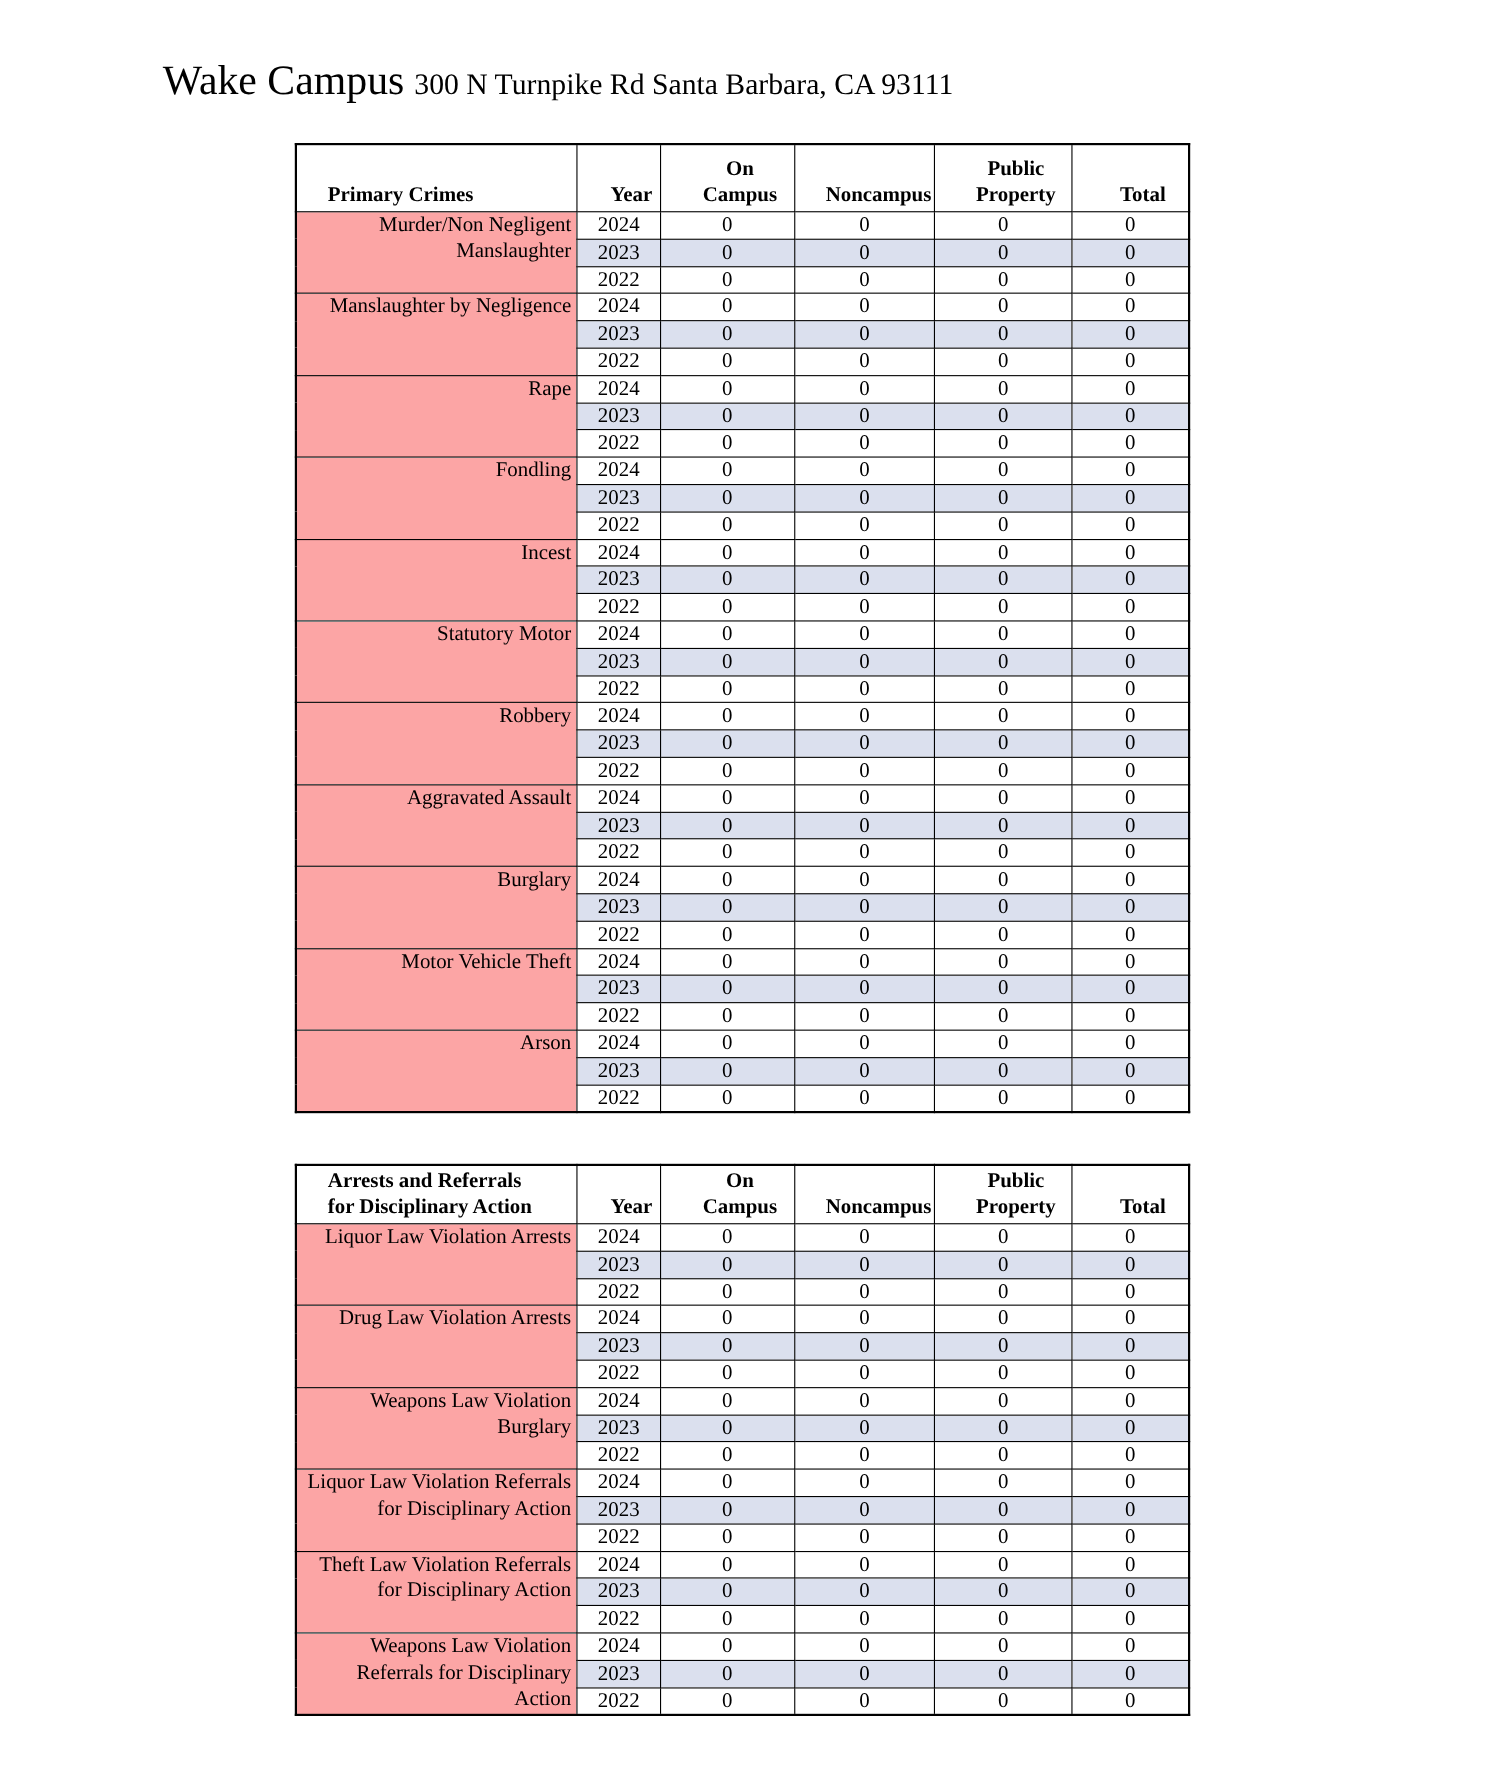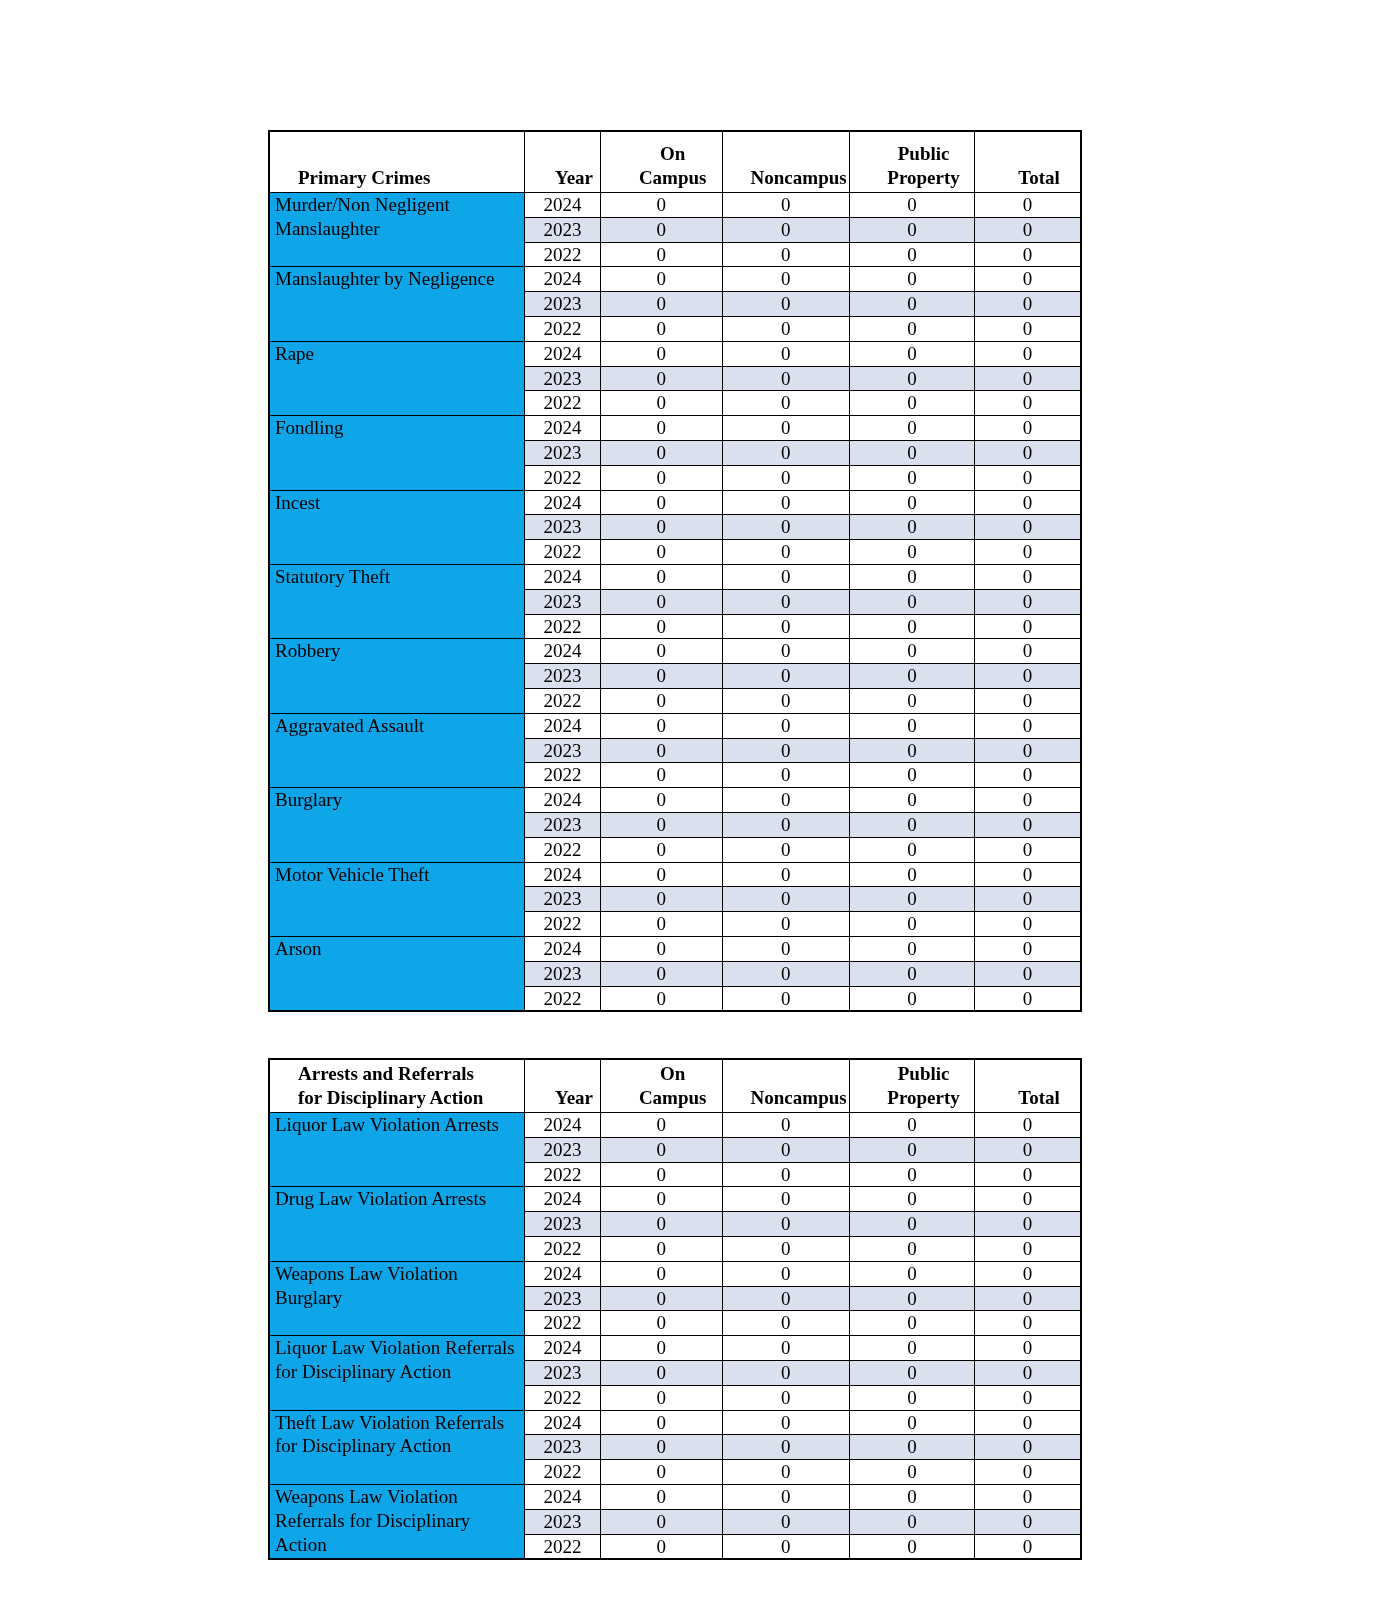--- a/index.html
+++ b/index.html
@@ -48,32 +48,35 @@
     vertical-align: bottom;
     white-space: pre-line;
     padding-bottom: 2px;
     padding-left: 28px;
   }
   .crime-table.t1 th { height: 58px; }
   .crime-table.t2 th { height: 50px; }
   th.category-header { text-align: left; margin-top: 16px; }
   th.col-header { text-align: center; }
   td.category-cell {
-    text-align: left;
+    text-align: right;
     vertical-align: top;
-    background: #0ea5e9;
+    background: #fca5a5;
   }
   td.year-cell, td.value-cell { text-align: center; }
   tr.shaded td.year-cell, tr.shaded td.value-cell { background: #dbe0ee; }
 </style>
 </head>
 <body>
 
 <div class="page">
 
+  <div class="doc-title">
+    <span class="campus-name">Wake Campus</span><span class="campus-address">300 N Turnpike Rd Santa Barbara, CA 93111</span>
+  </div>
 
   <table class="crime-table t1">
     <colgroup>
       <col style="width:31.5%">
       <col style="width:9.3%">
       <col style="width:15.0%">
       <col style="width:15.7%">
       <col style="width:15.4%">
       <col style="width:13.1%">
     </colgroup>
@@ -194,21 +197,21 @@
           <td class="value-cell" style="background: rgb(219, 224, 238);">0</td>
         </tr>
         <tr>
           <td class="year-cell">2022</td>
           <td class="value-cell">0</td>
           <td class="value-cell">0</td>
           <td class="value-cell">0</td>
           <td class="value-cell">0</td>
         </tr>
         <tr>
-          <td class="category-cell" rowspan="3">Statutory Theft</td>
+          <td class="category-cell" rowspan="3">Statutory Motor</td>
           <td class="year-cell">2024</td>
           <td class="value-cell">0</td>
           <td class="value-cell">0</td>
           <td class="value-cell">0</td>
           <td class="value-cell">0</td>
         </tr>
         <tr class="shaded">
           <td class="year-cell">2023</td>
           <td class="value-cell" style="background: rgb(219, 224, 238);">0</td>
           <td class="value-cell" style="background: rgb(219, 224, 238);">0</td>

